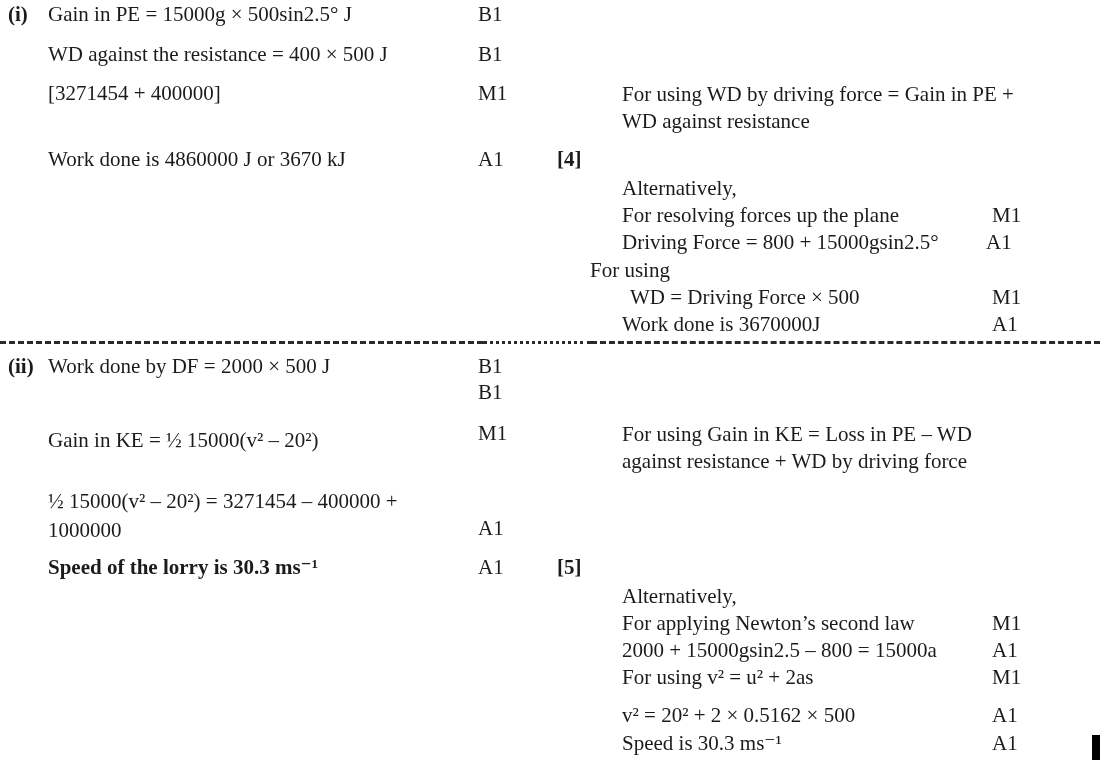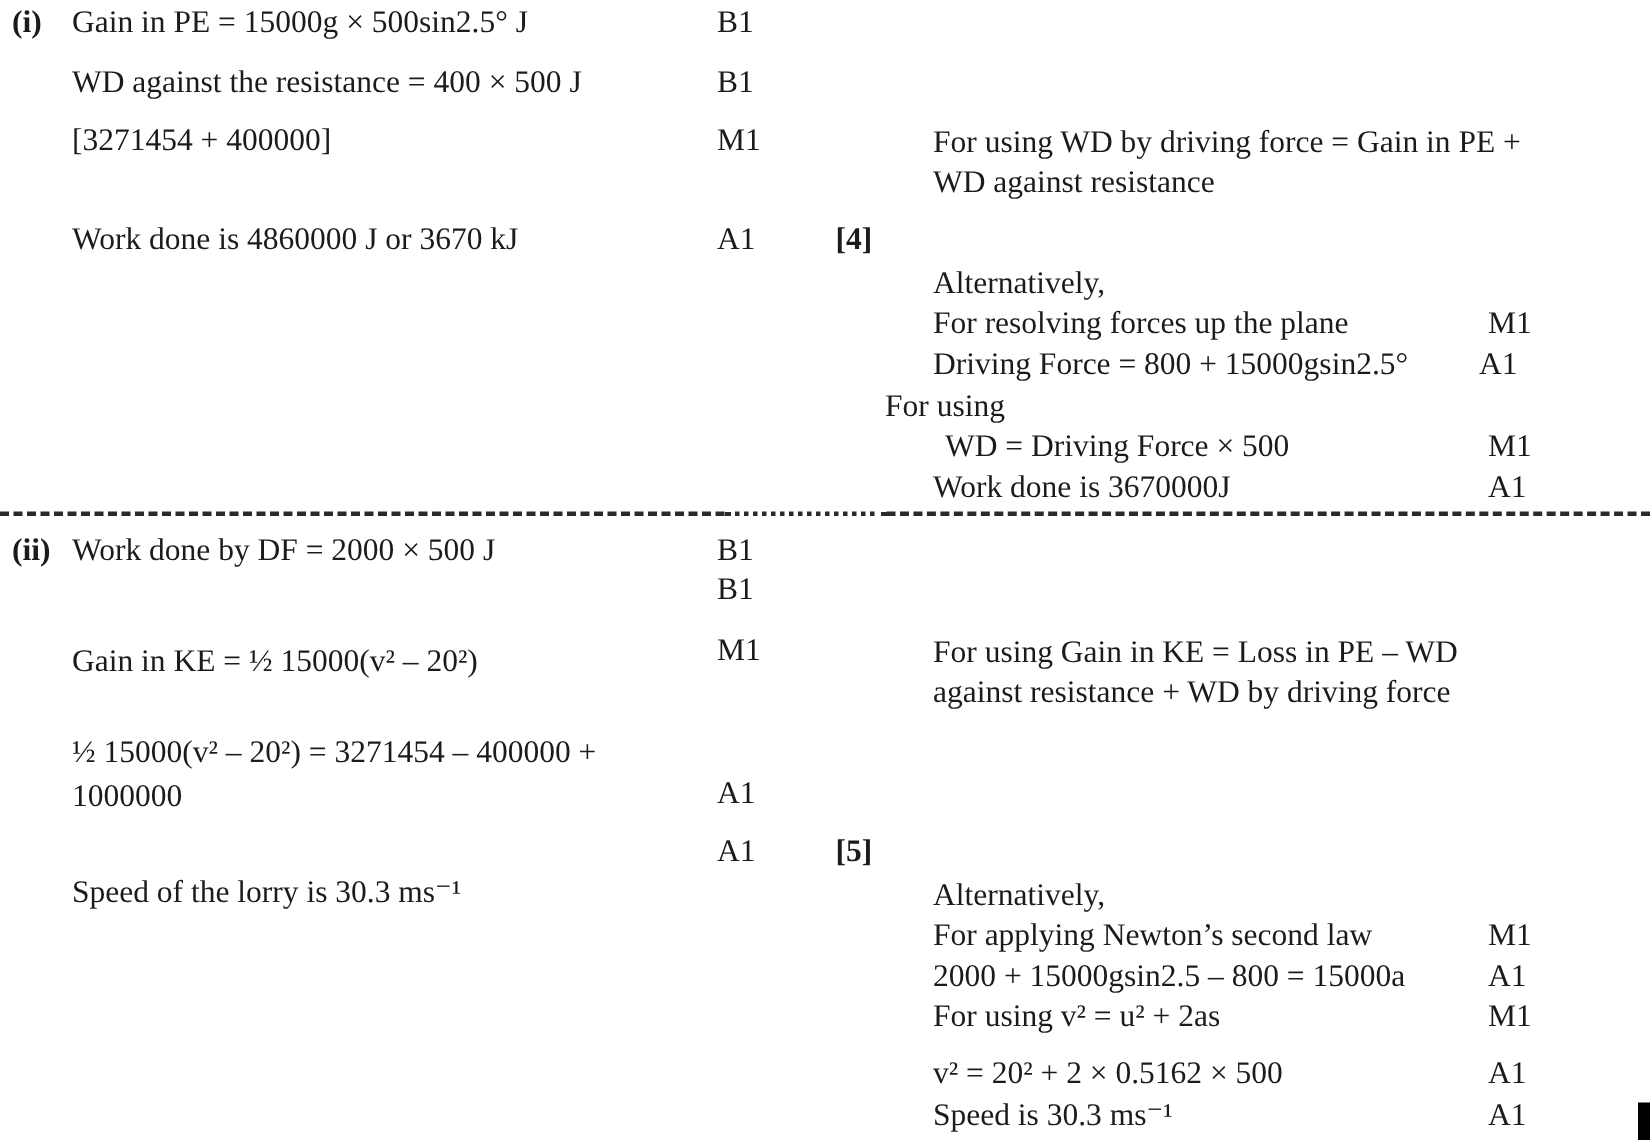--- a/index.html
+++ b/index.html
@@ -86,21 +86,21 @@
 
   <div class="t" style="left:48px; top:380px;margin-top:48px;">Gain in KE = ½ 15000(v² – 20²)</div>
   <div class="t" style="left:478px; top:380px;">B1</div>
 
   <div class="t" style="left:478px; top:421px;">M1</div>
   <div class="wrap" style="left:622px; top:421px; width:408px; line-height:27px;">For using Gain in KE = Loss in PE – WD against resistance + WD by driving force</div>
 
   <div class="wrap" style="left:48px; top:487px; width:372px; line-height:29px;">½ 15000(v² – 20²) = 3271454 – 400000 + 1000000</div>
   <div class="t" style="left:478px; top:516px;">A1</div>
 
-  <div class="t" style="left:48px; top:582px;">Speed of the lorry is 30.3 ms⁻¹</div>
+  <div class="t" style="left:48px; top:555px;font-weight:bold;">Speed of the lorry is 30.3 ms⁻¹</div>
   <div class="t" style="left:478px; top:555px;">A1</div>
   <div class="t bold" style="left:557px; top:555px;">[5]</div>
 
   <div class="t" style="left:622px; top:584px;">Alternatively,</div>
 
   <div class="t" style="left:622px; top:611px;">For applying Newton’s second law</div>
   <div class="t" style="left:992px; top:611px;">M1</div>
 
   <div class="t" style="left:622px; top:638px;">2000 + 15000gsin2.5 – 800 = 15000a</div>
   <div class="t" style="left:992px; top:638px;">A1</div>

